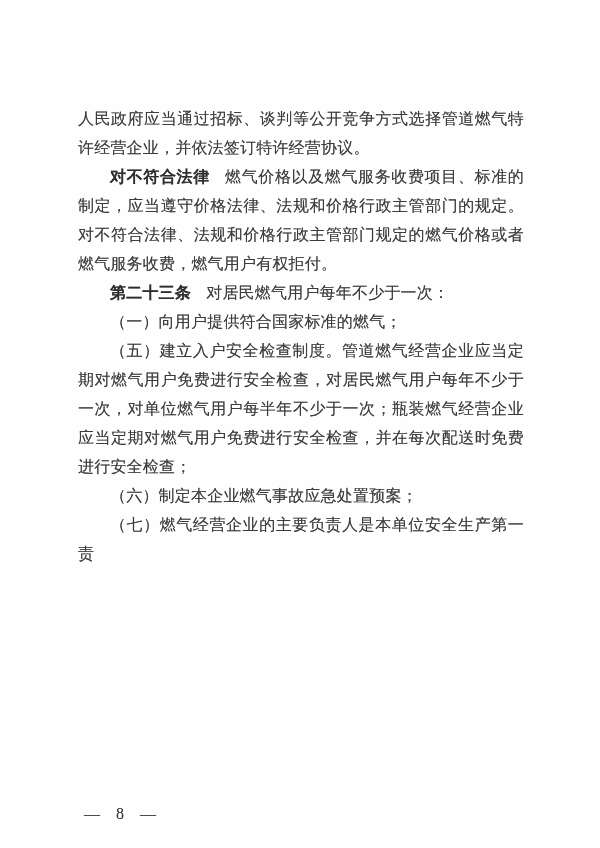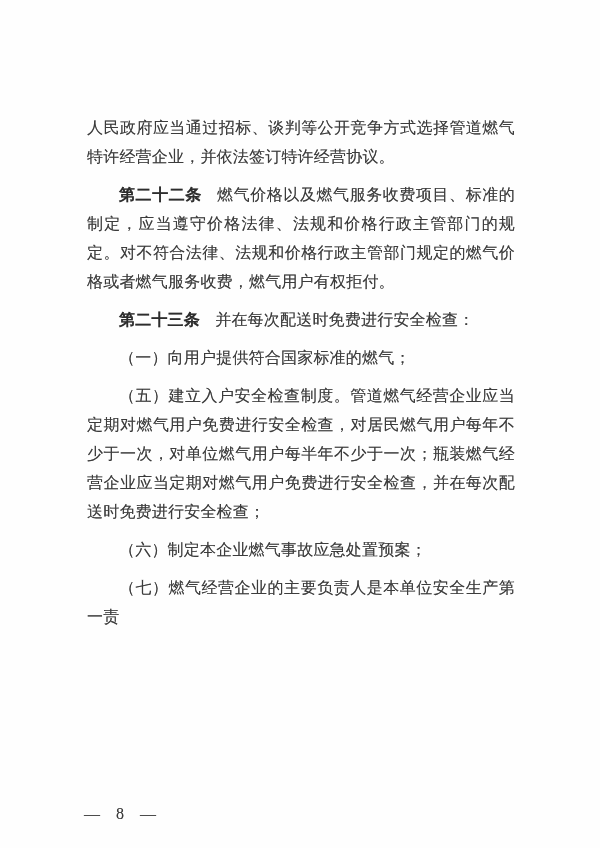--- a/index.html
+++ b/index.html
@@ -25,21 +25,21 @@
     top: 104px;
     width: 446px;
     font-size: 16px;
     line-height: 29px;
     color: #3c3c3c;
     text-align: justify;
     letter-spacing: 0.2px;
     text-shadow: 0 0 0.5px rgba(70,70,70,0.55);
   }
   .content p {
-    margin: 9px;
+    margin: 0;
     padding: 0;
   }
   .content p.ind {
     text-indent: 2em;
   }
   .lead {
     font-weight: bold;
     font-family: "Liberation Sans", sans-serif;
     color: #2d2d2d;
     margin-right: 0.95em;
@@ -61,23 +61,23 @@
 </head>
 <body>
 
 <div class="page">
 
   <div class="content">
 
     <p><span>人民政府应当通过招标、谈判等公开竞争方式选择管道燃气特许经营企业，并依法签订特许经营协议。</span></p>
 
 
-    <p class="ind"><span class="lead">第二十二条</span><span>燃气价格以及燃气服务收费项目、标准的制定，应当遵守价格法律、法规和价格行政主管部门的规定。对不符合法律、法规和价格行政主管部门规定的燃气价格或者燃气服务收费，燃气用户有权拒付。</span></p>
+    <p class="ind"><span class="lead">对不符合法律</span><span>燃气价格以及燃气服务收费项目、标准的制定，应当遵守价格法律、法规和价格行政主管部门的规定。对不符合法律、法规和价格行政主管部门规定的燃气价格或者燃气服务收费，燃气用户有权拒付。</span></p>
 
-    <p class="ind"><span class="lead">第二十三条</span><span>并在每次配送时免费进行安全检查：</span></p>
+    <p class="ind"><span class="lead">第二十三条</span><span>对居民燃气用户每年不少于一次：</span></p>
 
     <p class="ind"><span>（一）向用户提供符合国家标准的燃气；</span></p>
 
 
 
 
     <p class="ind"><span>（五）建立入户安全检查制度。管道燃气经营企业应当定期对燃气用户免费进行安全检查，对居民燃气用户每年不少于一次，对单位燃气用户每半年不少于一次；瓶装燃气经营企业应当定期对燃气用户免费进行安全检查，并在每次配送时免费进行安全检查；</span></p>
 
     <p class="ind"><span>（六）制定本企业燃气事故应急处置预案；</span></p>
 

